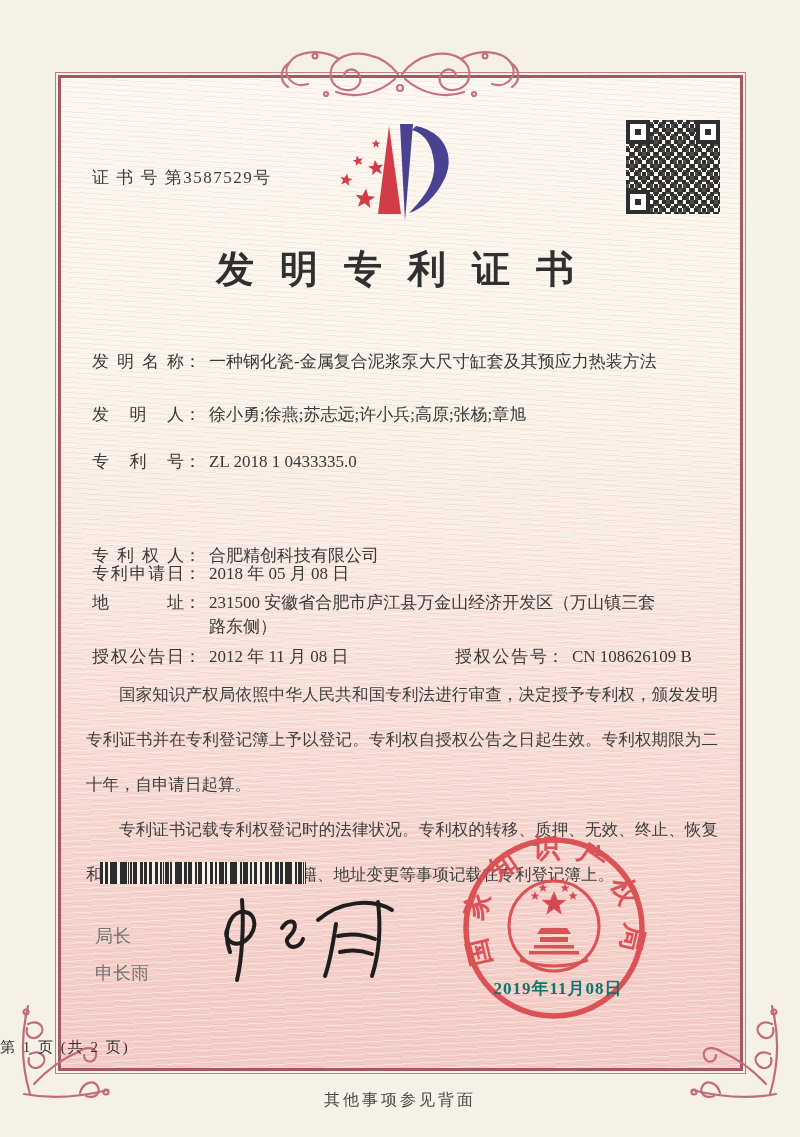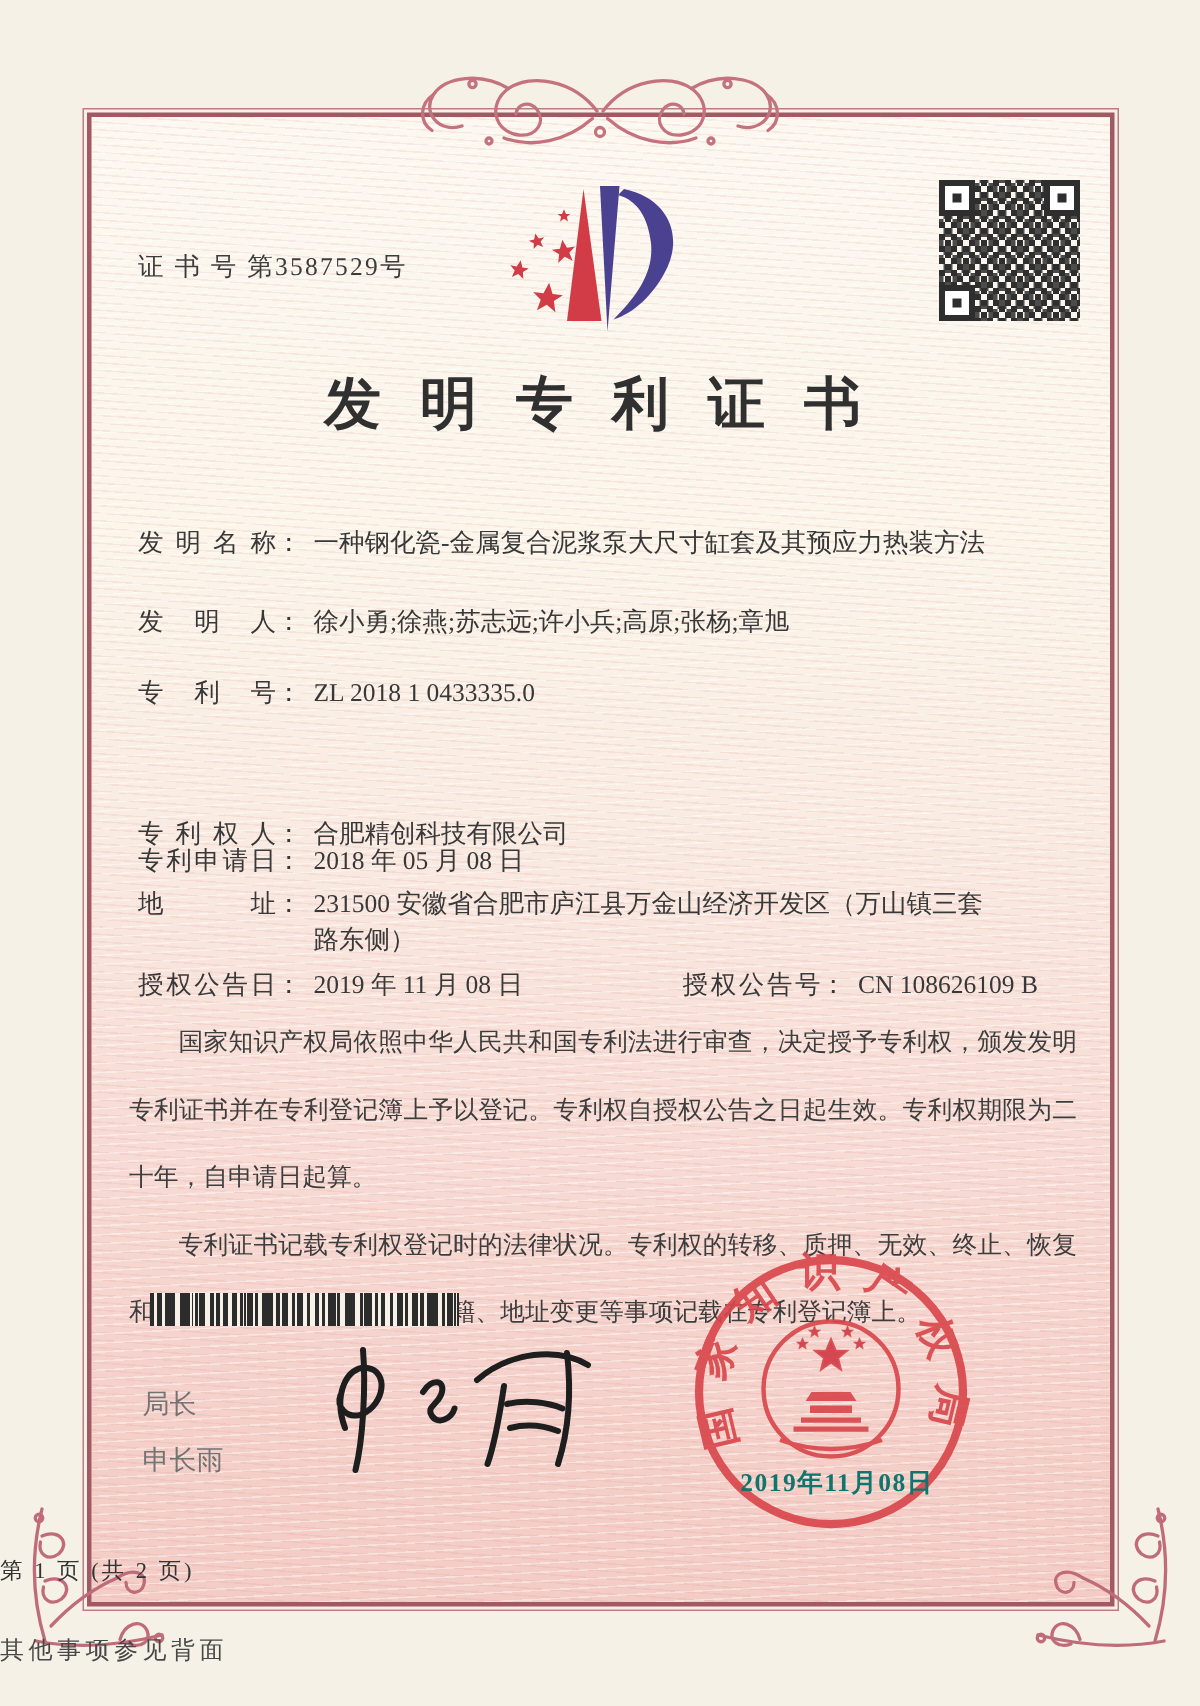--- a/index.html
+++ b/index.html
@@ -44,21 +44,21 @@
 
   .issuer{left:95px;top:924px;font-size:18px;color:#737373;font-family:"Liberation Sans","DejaVu Sans",sans-serif;}
   .issuer .name{margin-top:13px;}
 
   .signature{left:200px;top:888px;}
 
   .seal{left:458px;top:832px;}
   .seal-date{left:468px;top:977px;width:180px;text-align:center;font-size:17px;font-weight:bold;color:#0f766e;letter-spacing:1px;}
 
   .page-indicator{left:0;top:1038px;width:800px;text-align:left;font-size:15px;color:#333;letter-spacing:2px;}
-  .back-note{left:0;top:1090px;width:800px;text-align:left;font-size:16px;color:#474747;letter-spacing:3px;}
+  .back-note{left:0;top:1090px;width:800px;text-align:center;font-size:16px;color:#474747;letter-spacing:3px;}
 
   .qr{left:626px;top:120px;width:94px;height:94px;background-color:#faf6ef;
     background-image:
       repeating-conic-gradient(#2e2e2e 0% 25%, transparent 0% 50%),
       repeating-conic-gradient(rgba(46,46,46,0.85) 0% 25%, transparent 0% 50%);
     background-size:8px 8px,12px 12px;background-position:0 0,3px 2px;}
   .qr-finder{position:absolute;width:24px;height:24px;background:#fff;border:4px solid #2e2e2e;box-sizing:border-box;}
   .qr-finder i{position:absolute;left:5px;top:5px;width:6px;height:6px;background:#2e2e2e;}
   .qr-f-tl{left:0;top:0;} .qr-f-tr{right:0;top:0;} .qr-f-bl{left:0;bottom:0;}
 
@@ -158,21 +158,21 @@
   <div class="abs field-row" style="top:522px;margin-top:40px;">
     <span class="flabel">专利申请日</span><span class="fcolon">：</span><span class="fvalue">2018 年 05 月 08 日</span>
   </div>
   <div class="abs field-row" style="top:544px;">
     <span class="flabel">专利权人</span><span class="fcolon">：</span><span class="fvalue">合肥精创科技有限公司</span>
   </div>
   <div class="abs field-row" style="top:591px;">
     <span class="flabel">地址</span><span class="fcolon">：</span><span class="fvalue fvalue-narrow">231500 安徽省合肥市庐江县万金山经济开发区（万山镇三套路东侧）</span>
   </div>
   <div class="abs field-row" style="top:645px;">
-    <span class="flabel">授权公告日</span><span class="fcolon">：</span><span class="fvalue">2019 年 11 月 08 日</span>
+    <span class="flabel">授权公告日</span><span class="fcolon">：</span><span class="fvalue">2012 年 11 月 08 日</span>
     <span class="grant-right">
       <span class="flabel">授权公告号</span><span class="fcolon">：</span><span class="fvalue">CN 108626109 B</span>
     </span>
   </div>
 
   <div class="abs legal">
     <p>国家知识产权局依照中华人民共和国专利法进行审查，决定授予专利权，颁发发明专利证书并在专利登记簿上予以登记。专利权自授权公告之日起生效。专利权期限为二十年，自申请日起算。</p>
     <p>专利证书记载专利权登记时的法律状况。专利权的转移、质押、无效、终止、恢复和专利权人的姓名或名称、国籍、地址变更等事项记载在专利登记簿上。</p>
   </div>
 

